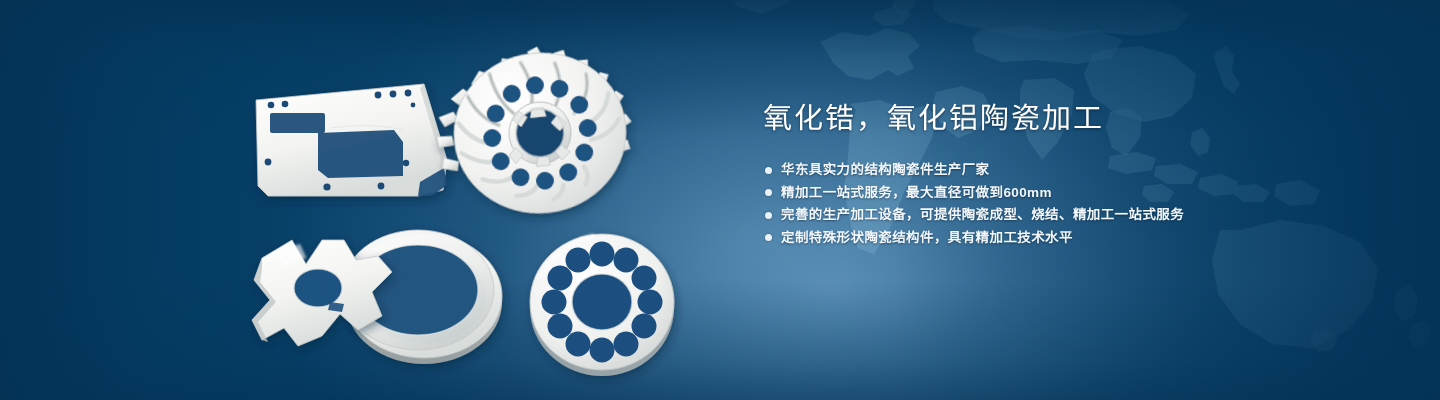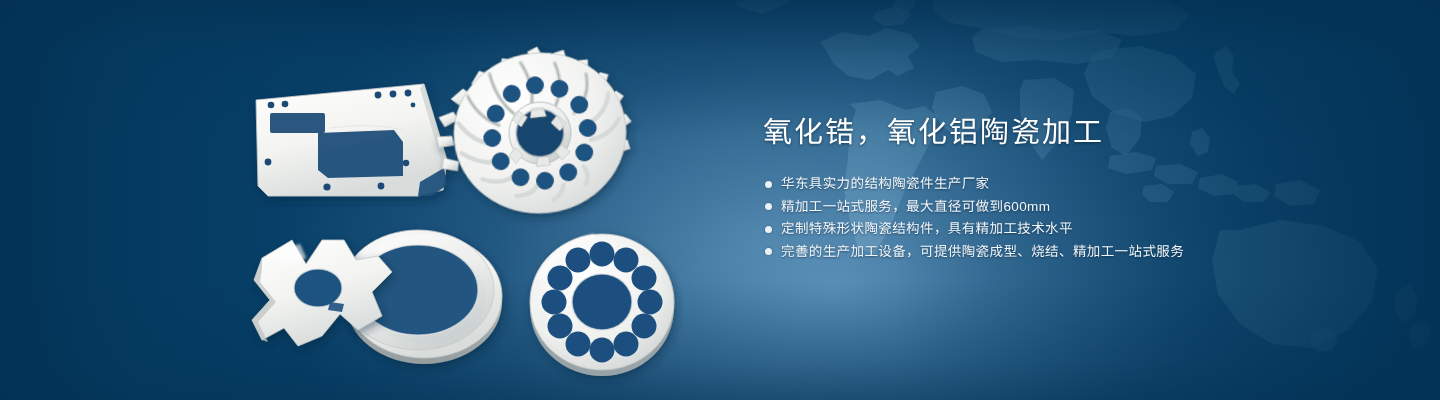--- a/index.html
+++ b/index.html
@@ -87,37 +87,38 @@
     width: 720px;
     height: 400px;
     pointer-events: none;
   }
   .parts svg { display: block; width: 100%; height: 100%; }
 
   
   .copy {
     position: absolute;
     left: 763px;
-    top: 112px;
+    top: 98px;
     width: 600px;
   }
   .headline {
     margin: 0;
     font-size: 29px;
     line-height: 40px;
     font-weight: normal;
     letter-spacing: 2px;
     color: #ffffff;
     text-shadow: 0 1px 3px rgba(0,20,40,0.55);
     white-space: nowrap;
   }
   .bullets {
     list-style: none;
     margin: 21px 0 0 0;
     padding: 0;
+    font-weight: bold;
   }
   .bullet {
     display: flex;
     align-items: center;
     height: 22px;
     margin: 0 0 0.5px 0;
   }
   .dot {
     flex: 0 0 auto;
     width: 7px;
@@ -390,22 +391,22 @@
       <li class="bullet">
         <span class="dot"></span>
         <span class="bullet-text">华东具实力的结构陶瓷件生产厂家</span>
       </li>
       <li class="bullet">
         <span class="dot"></span>
         <span class="bullet-text">精加工一站式服务，最大直径可做到600mm</span>
       </li>
       <li class="bullet">
         <span class="dot"></span>
-        <span class="bullet-text">定制特殊形状陶瓷结构件，具有精加工技术水平</span>
+        <span class="bullet-text">完善的生产加工设备，可提供陶瓷成型、烧结、精加工一站式服务</span>
       </li>
       <li class="bullet">
         <span class="dot"></span>
-        <span class="bullet-text">完善的生产加工设备，可提供陶瓷成型、烧结、精加工一站式服务</span>
+        <span class="bullet-text">定制特殊形状陶瓷结构件，具有精加工技术水平</span>
       </li>
     </ul>
   </div>
 
 </div>
 
 </body></html>

